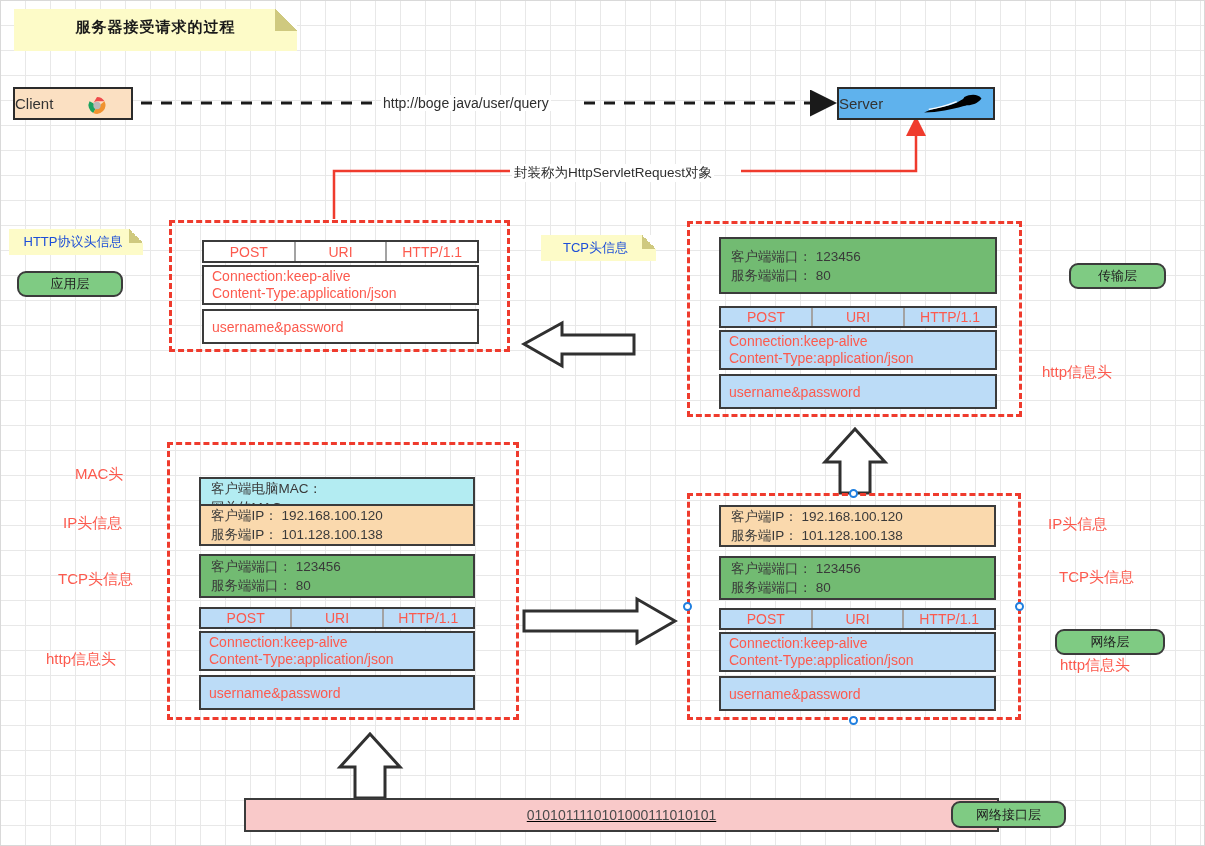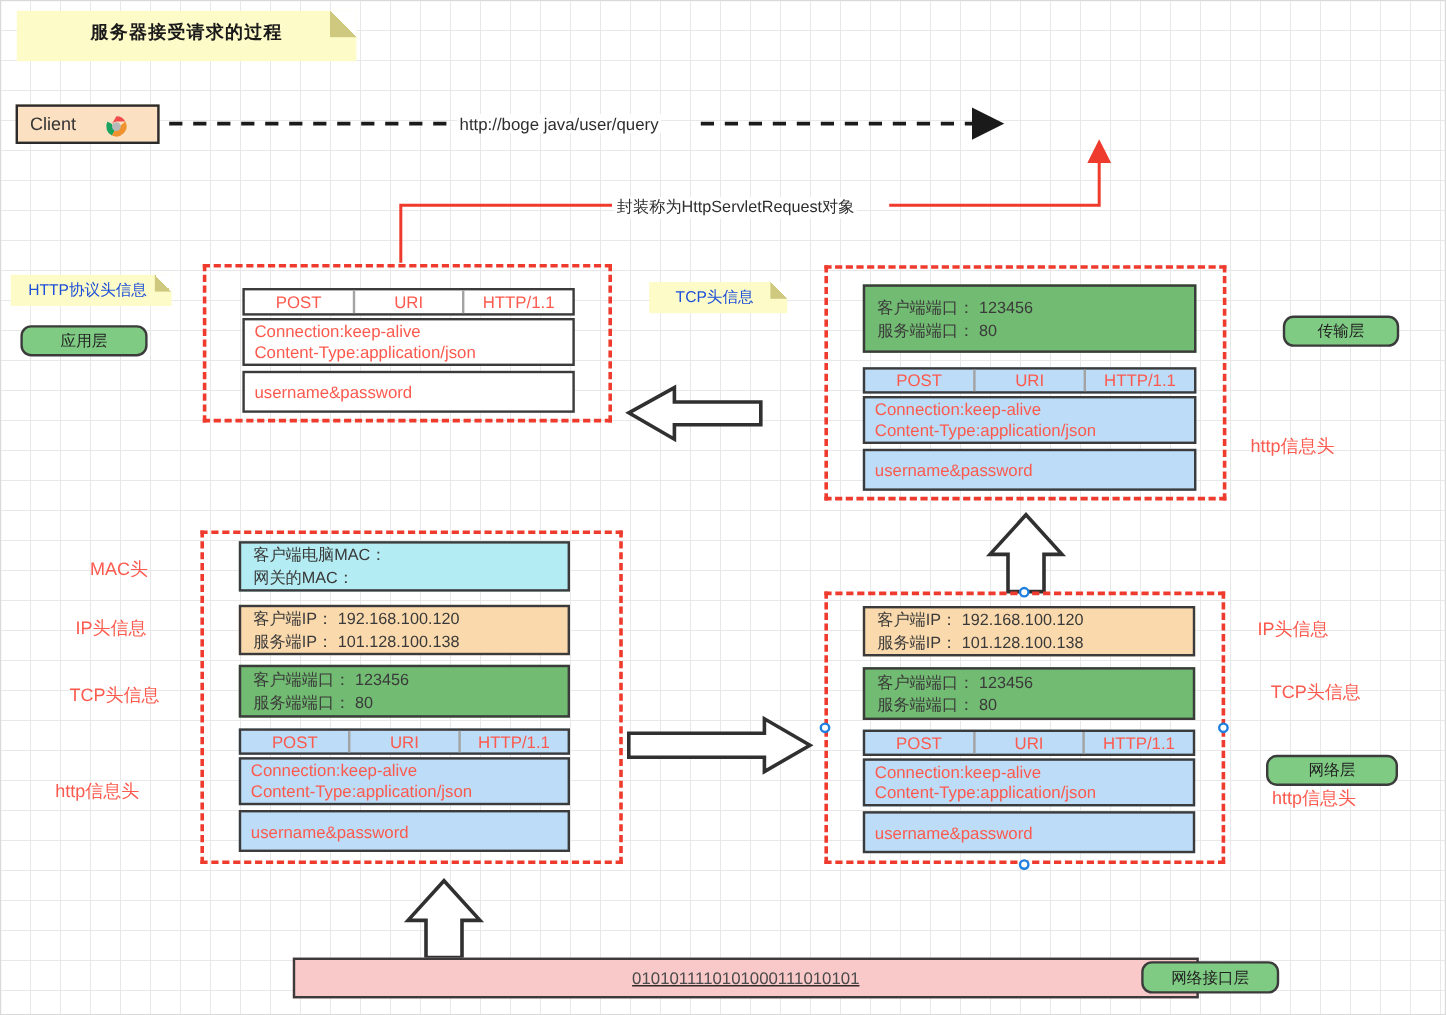--- a/index.html
+++ b/index.html
@@ -47,21 +47,21 @@
   .note .txt{
     position:absolute;left:0;right:6px;top:4px;text-align:center;
     font-size:13px;color:#1d4ed8;
   }
 
   
   .endpoint{
     position:absolute;border:2px solid #2b2b2b;
     display:flex;align-items:center;box-sizing:border-box;
   }
-  .endpoint .label{font-size:15px;color:#333;padding-left:10px;}
+  .endpoint .label{font-size:15px;color:#333;}
   .client{left:12px;top:86px;width:120px;height:33px;background:#fbe0c2;}
   .server{left:836px;top:86px;width:158px;height:33px;background:#5fb2ed;}
 
   
   .chrome{position:absolute;right:14px;top:5px;width:40px;height:23px;}
   
   .tomcat{position:absolute;right:10px;top:3px;width:62px;height:27px;}
 
   
   .dashbox{
@@ -161,20 +161,28 @@
   <div class="endpoint client">
     <span class="label">Client</span>
     <svg class="chrome" viewBox="0 0 48 48">
       <path d="M24 6 a18 18 0 0 1 15.6 9 L24 15 a9 9 0 0 0 -7.8 4.5 z" fill="#ef4b4b"></path>
       <path d="M8.4 15 a18 18 0 0 0 7.8 24.6 L24 26 a9 9 0 0 1 -7.8 -6.5 z" fill="#1aa35f"></path>
       <path d="M39.6 15 a18 18 0 0 1 -23.4 24.6 L24 26 a9 9 0 0 0 7.8 -4.5 z" fill="#f0922f"></path>
       <circle cx="24" cy="24" r="7.6" fill="#b9b9b9"></circle>
     </svg>
   </div>
 
+  <div class="endpoint server">
+    <span class="label">Server</span>
+    <svg class="tomcat" viewBox="0 0 80 34">
+      <path d="M4 26 C20 18 38 20 52 10 C58 6 66 4 74 6 C70 12 62 16 54 18 C40 22 22 26 4 26 z" fill="#000000"></path>
+      <path d="M56 6 C64 2 74 2 78 8 C72 16 62 18 54 16 C54 12 54 8 56 6 z" fill="#000000"></path>
+      <path d="M10 22 C24 20 36 16 46 12" stroke="#ffffff" stroke-width="1.6" fill="none"></path>
+    </svg>
+  </div>
 
   <div class="darklabel" style="left:380px;top:94px;font-size:14px;">http://boge java/user/query</div>
 
   <div class="darklabel" style="left:511px;top:163px;">封装称为HttpServletRequest对象</div>
 
   <div class="note" style="left:8px;top:228px;width:134px;">
     <div class="fold"></div>
     <div class="txt">HTTP协议头信息</div>
   </div>
   <div class="pill" style="left:16px;top:270px;width:106px;height:26px;font-family:Liberation Mono, monospace;">
@@ -230,21 +238,21 @@
     <div class="oneline">username&amp;password</div>
   </div>
 
   <div class="pill" style="left:1068px;top:262px;width:97px;height:26px;">
     <span>传输层</span>
   </div>
   <div class="redlabel" style="left:1041px;top:362px;">http信息头</div>
 
   <div class="dashbox" style="left:166px;top:441px;width:352px;height:278px;"></div>
 
-  <div class="pkt w-cyan" style="left:198px;top:450px;width:276px;height:42px;">
+  <div class="pkt w-cyan" style="left:198px;top:476px;width:276px;height:42px;">
     <div class="darkml">
       <div>客户端电脑MAC：</div>
       <div>网关的MAC：</div>
     </div>
   </div>
   <div class="pkt w-orange" style="left:198px;top:503px;width:276px;height:42px;">
     <div class="darkml">
       <div>客户端IP： 192.168.100.120</div>
       <div>服务端IP： 101.128.100.138</div>
     </div>

